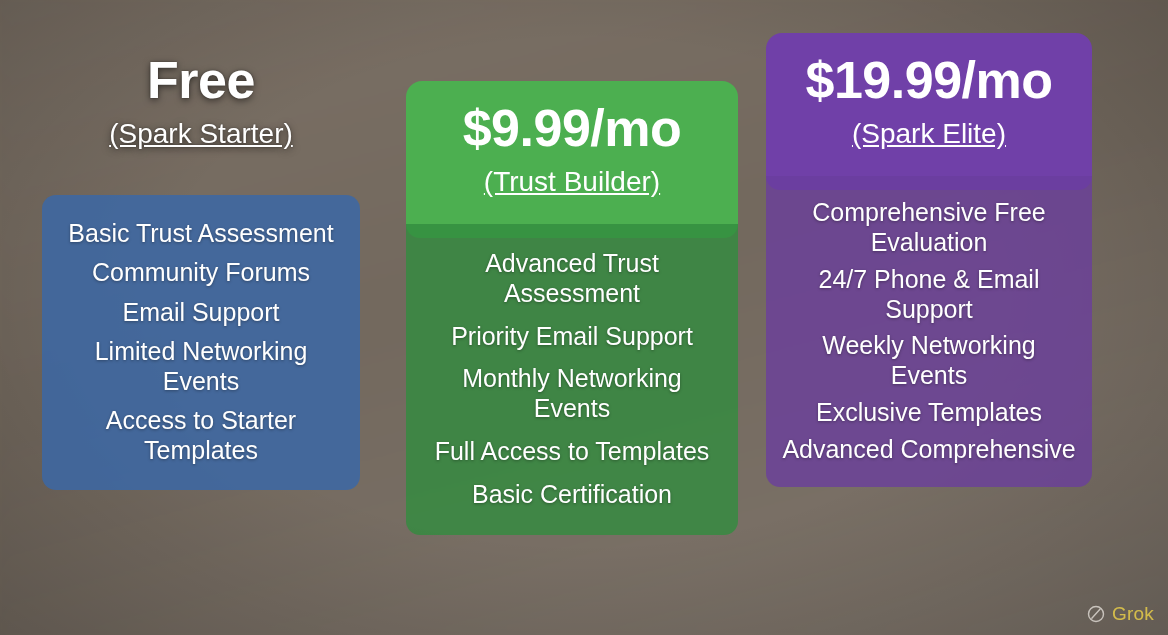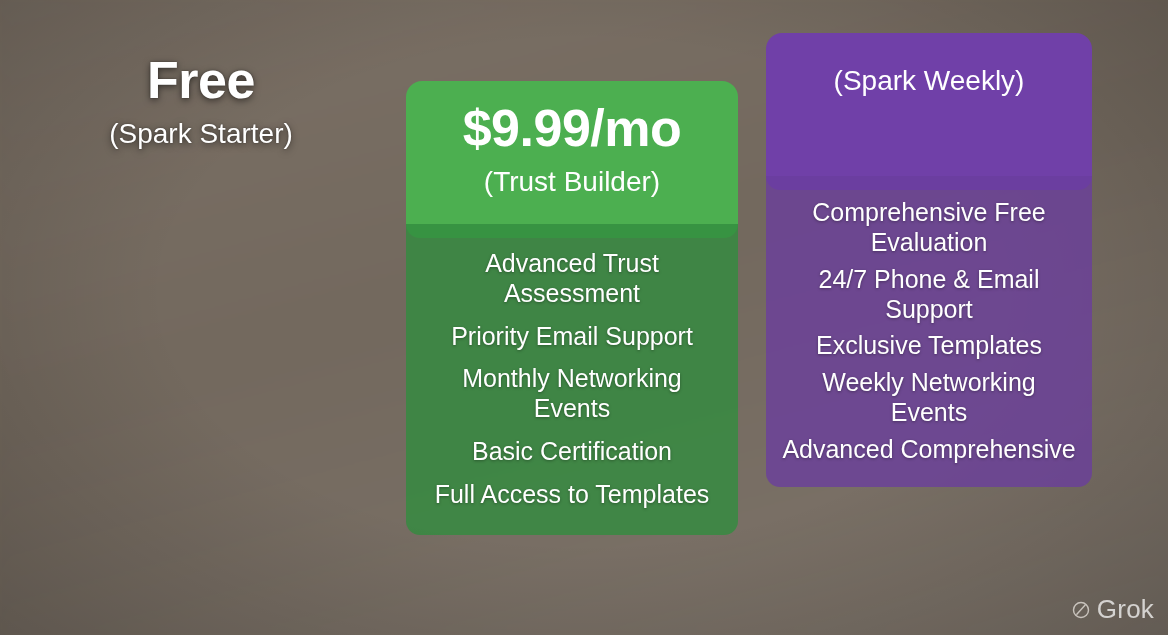--- a/index.html
+++ b/index.html
@@ -91,20 +91,21 @@
     color: #ffffff;
     line-height: 1.02;
     letter-spacing: -0.5px;
   }
   .plan {
     font-size: 28px;
     font-weight: 400;
     color: #ffffff;
     line-height: 1.1;
     margin-top: 12px;
+    text-decoration: underline;
   }
   
   #col-free .price,
   #col-free .plan {
     text-shadow: 0 2px 7px rgba(0,0,0,0.55), 0 0 2px rgba(0,0,0,0.35);
   }
 
   
   .head-plate {
     position: absolute;
@@ -165,67 +166,75 @@
   #watermark {
     position: absolute;
     right: 14px;
     bottom: 10px;
     display: flex;
     align-items: center;
     gap: 6px;
     opacity: 0.72;
   }
   #watermark .wm-text {
-    color: #ffffff;
-    font-size: 26px;
+    color: #fde047;
+    font-size: 19px;
     font-weight: 400;
     letter-spacing: 0.2px;
   }
   #watermark svg { display: block; }
 </style>
 </head>
 <body>
 
 <div id="stage">
 
   <div id="backdrop"></div>
   <div id="vignette"></div>
 
   <div class="col" id="col-free">
     <div class="head">
       <div class="price">Free</div>
       <div class="plan">(Spark Starter)</div>
+    </div>
+    <div class="card">
+      <div class="feat">Basic Trust Assessment</div>
+      <div class="feat">Community Forums</div>
+      <div class="feat">Email Support</div>
+      <div class="feat">Limited Networking Events</div>
+      <div class="feat">Access to Starter Templates</div>
     </div>
   </div>
 
   <div class="col" id="col-trust">
     <div class="head-plate"></div>
     <div class="head">
       <div class="price">$9.99/mo</div>
       <div class="plan">(Trust Builder)</div>
     </div>
     <div class="card">
       <div class="feat">Advanced Trust Assessment</div>
       <div class="feat">Priority Email Support</div>
       <div class="feat">Monthly Networking Events</div>
+      <div class="feat">Full Access to Templates</div>
       <div class="feat">Basic Certification</div>
-      <div class="feat">Full Access to Templates</div>
     </div>
   </div>
 
   <div class="col" id="col-elite">
     <div class="head-plate"></div>
     <div class="head">
-      <div class="plan">(Spark Weekly)</div>
+      <div class="price">$19.99/mo</div>
+      <div class="plan">(Spark Elite)</div>
     </div>
     <div class="card">
       <div class="feat">Comprehensive Free Evaluation</div>
       <div class="feat">24/7 Phone &amp; Email Support</div>
+      <div class="feat">Weekly Networking Events</div>
       <div class="feat">Exclusive Templates</div>
-      <div class="feat">Weekly Networking Events</div>
       <div class="feat">Advanced Comprehensive</div>
     </div>
   </div>
 
   <div id="watermark">
     <span>
       <svg width="20" height="20" viewBox="0 0 24 24" fill="none" stroke="#efeae4" stroke-width="1.7" stroke-linecap="round">
         <circle cx="12" cy="12" r="9"></circle>
         <path d="M7 17 L17 6"></path>
       </svg>

